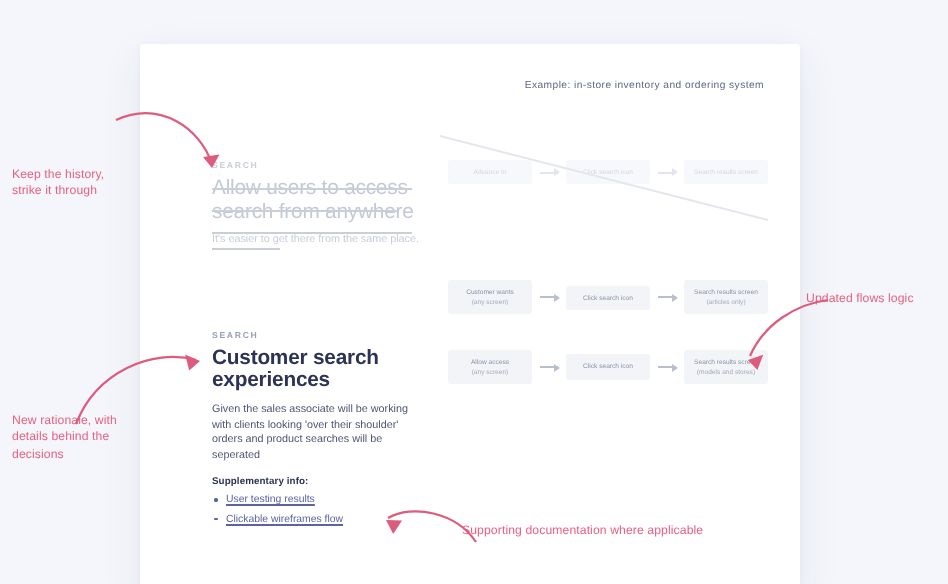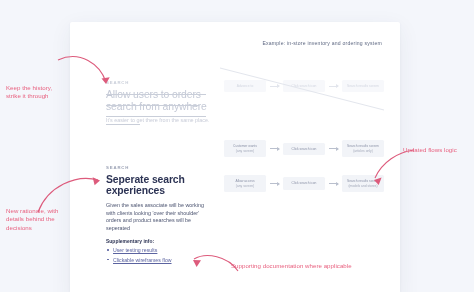--- a/index.html
+++ b/index.html
@@ -119,31 +119,31 @@
 
   <div class="card">
     <div class="card-inner">
 
       <div class="doc-example">Example: in-store inventory and ordering system</div>
 
       <div class="col-left">
 
         <div class="struck" style="margin-bottom:40px;">
           <div class="eyebrow dim">SEARCH</div>
-          <div class="sec-title dim">Allow users to orders search from anywhere</div>
+          <div class="sec-title dim">Allow users to access search from anywhere</div>
           <p class="sec-body dim">It's easier to get there from the same place.</p>
           <span class="strike-line" style="top:13.5px;width:100px;"></span>
           <span class="strike-line" style="top:25px;width:93px;"></span>
           <span class="strike-line" style="top:35.5px;width:100px;"></span>
           <span class="strike-line" style="top:43.5px;width:34px;"></span>
         </div>
 
         <div>
           <div class="eyebrow">SEARCH</div>
-          <div class="sec-title">Seperate search experiences</div>
+          <div class="sec-title">Customer search experiences</div>
           <p class="sec-body">Given the sales associate will be working with clients looking 'over their shoulder' orders and product searches will be seperated</p>
 
           <div class="supp-label">Supplementary info:</div>
           <ul class="supp">
             <li>
               <a href="#">User testing results</a>
             </li>
             <li>
               <a href="#">Clickable wireframes flow</a>
             </li>

